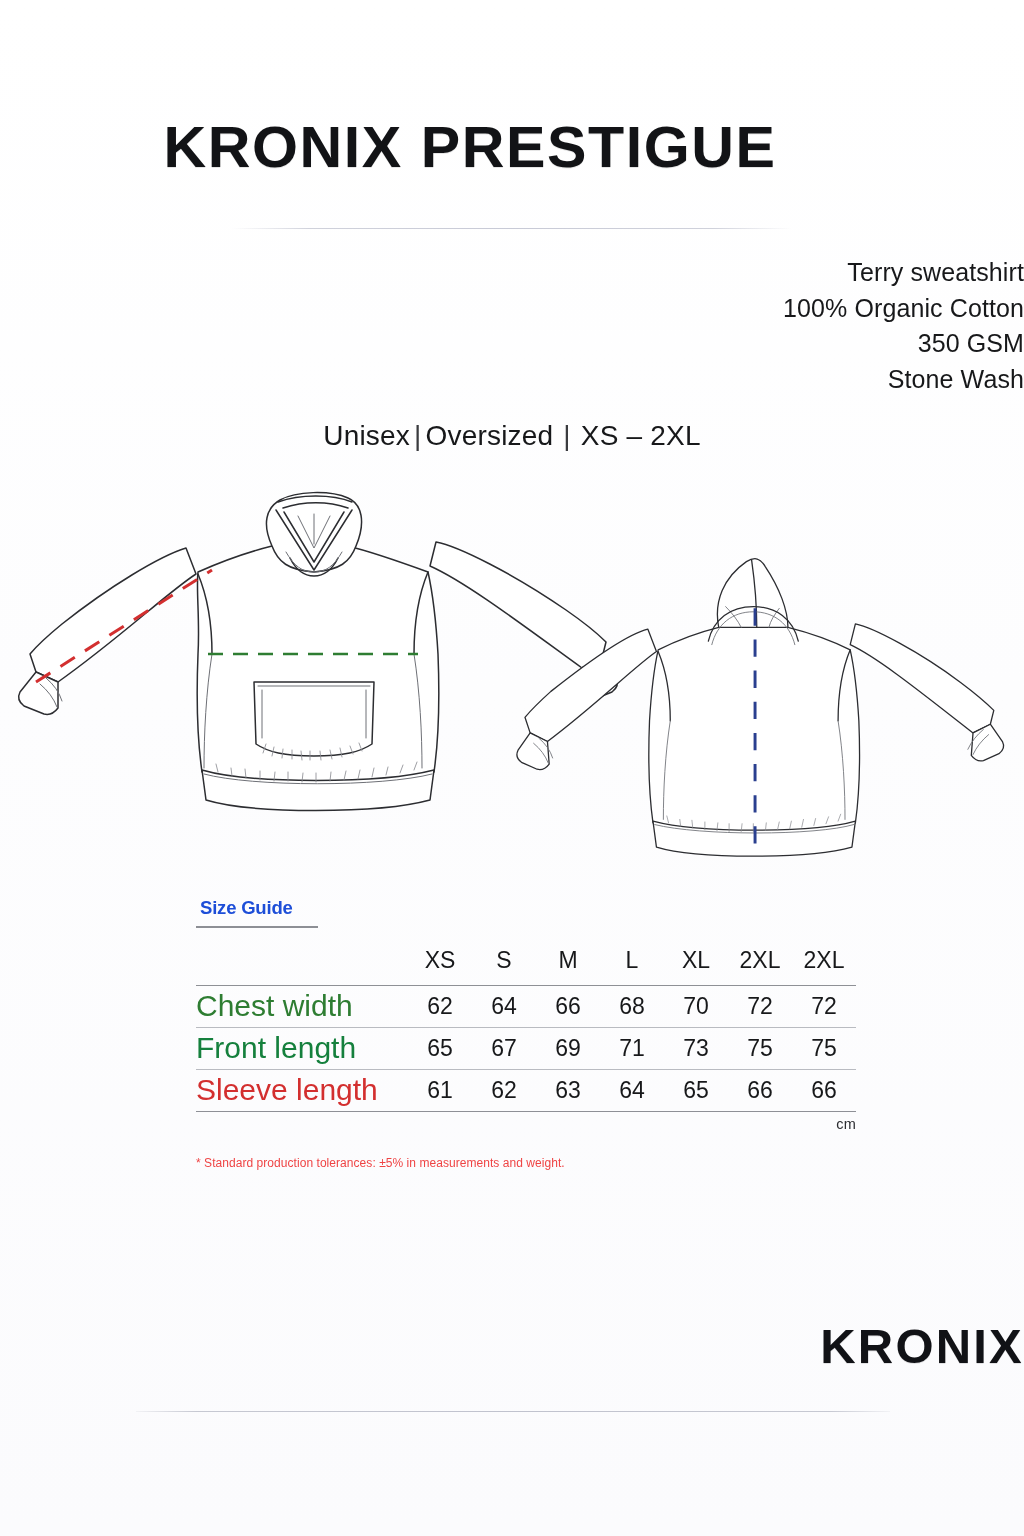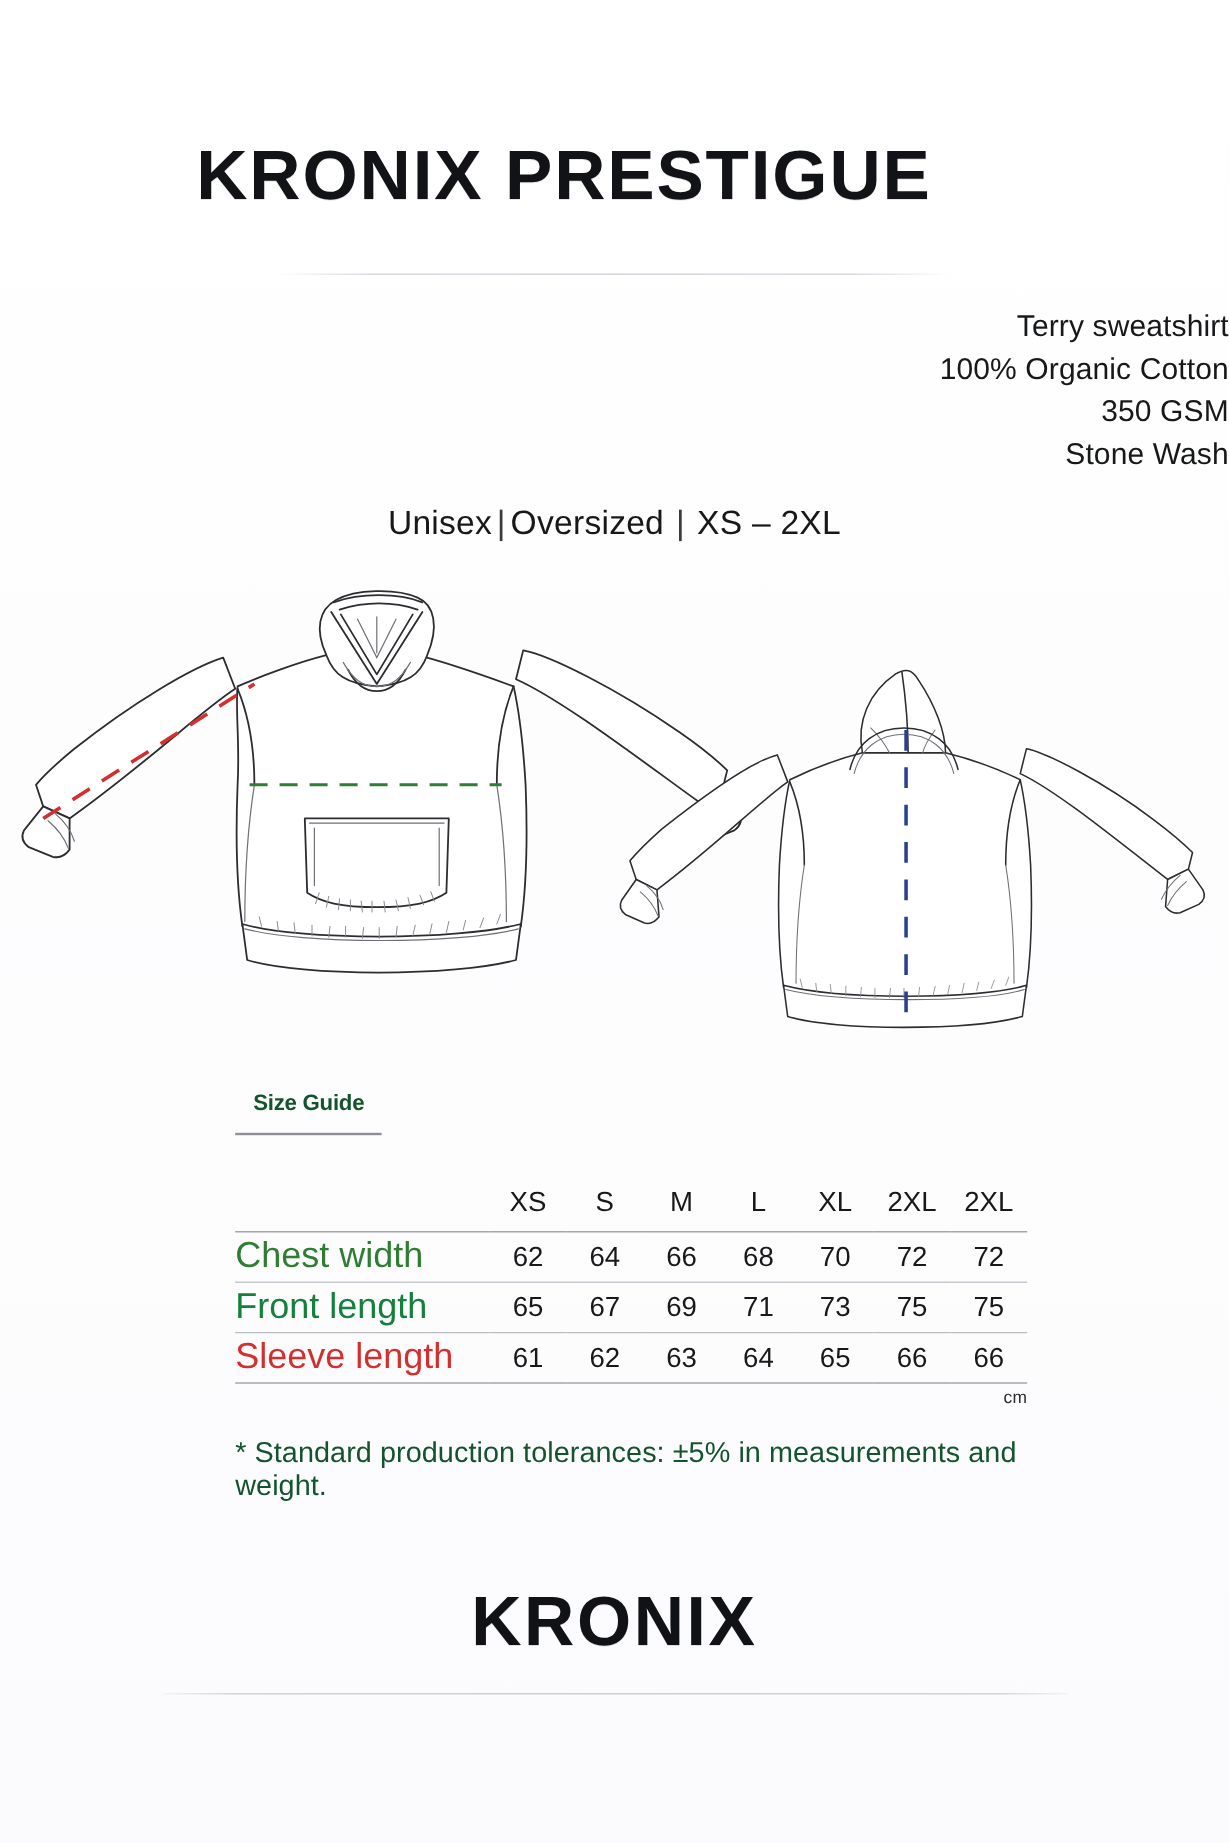--- a/index.html
+++ b/index.html
@@ -106,33 +106,33 @@
   .size-guide {
     position: absolute;
     top: 893px;
     left: 196px;
     width: 660px;
   }
   .sg-heading {
     font-size: 18.5px;
     font-weight: 700;
     letter-spacing: -0.2px;
-    color: #14532d;
-    margin: 15px;
+    color: #1d4ed8;
+    margin: 4px;
     line-height: 1.15;
   }
   .sg-underline {
     width: 122px;
     height: 1.6px;
     background: #8d8f95;
     margin-top: 8px;
   }
 
   table.sizes {
-    margin-top: 39px;
+    margin-top: 16px;
     border-collapse: collapse;
     width: 660px;
     table-layout: fixed;
   }
   table.sizes th,
   table.sizes td {
     padding: 0;
     font-weight: 400;
     font-size: 23px;
     color: #17181a;
@@ -170,33 +170,33 @@
   .unit {
     text-align: right;
     width: 660px;
     font-size: 14.5px;
     color: #2b2c30;
     margin-top: 4px;
     letter-spacing: 0.2px;
   }
   .footnote {
     margin-top: 24px;
-    font-size: 24px;
-    color: #14532d;
+    font-size: 12px;
+    color: #ef4444;
     letter-spacing: 0.05px;
   }
 
   
   .footer-logo {
     position: absolute;
     top: 1318px;
     left: 0;
     width: 1024px;
-    text-align: center;
-    font-size: 58px;
+    text-align: right;
+    font-size: 49px;
     font-weight: 700;
     letter-spacing: 2.2px;
     color: #111216;
     text-shadow: 0 1px 0 rgba(0,0,0,0.10);
   }
   .footer-rule {
     position: absolute;
     top: 1411px;
     left: 136px;
     width: 754px;

